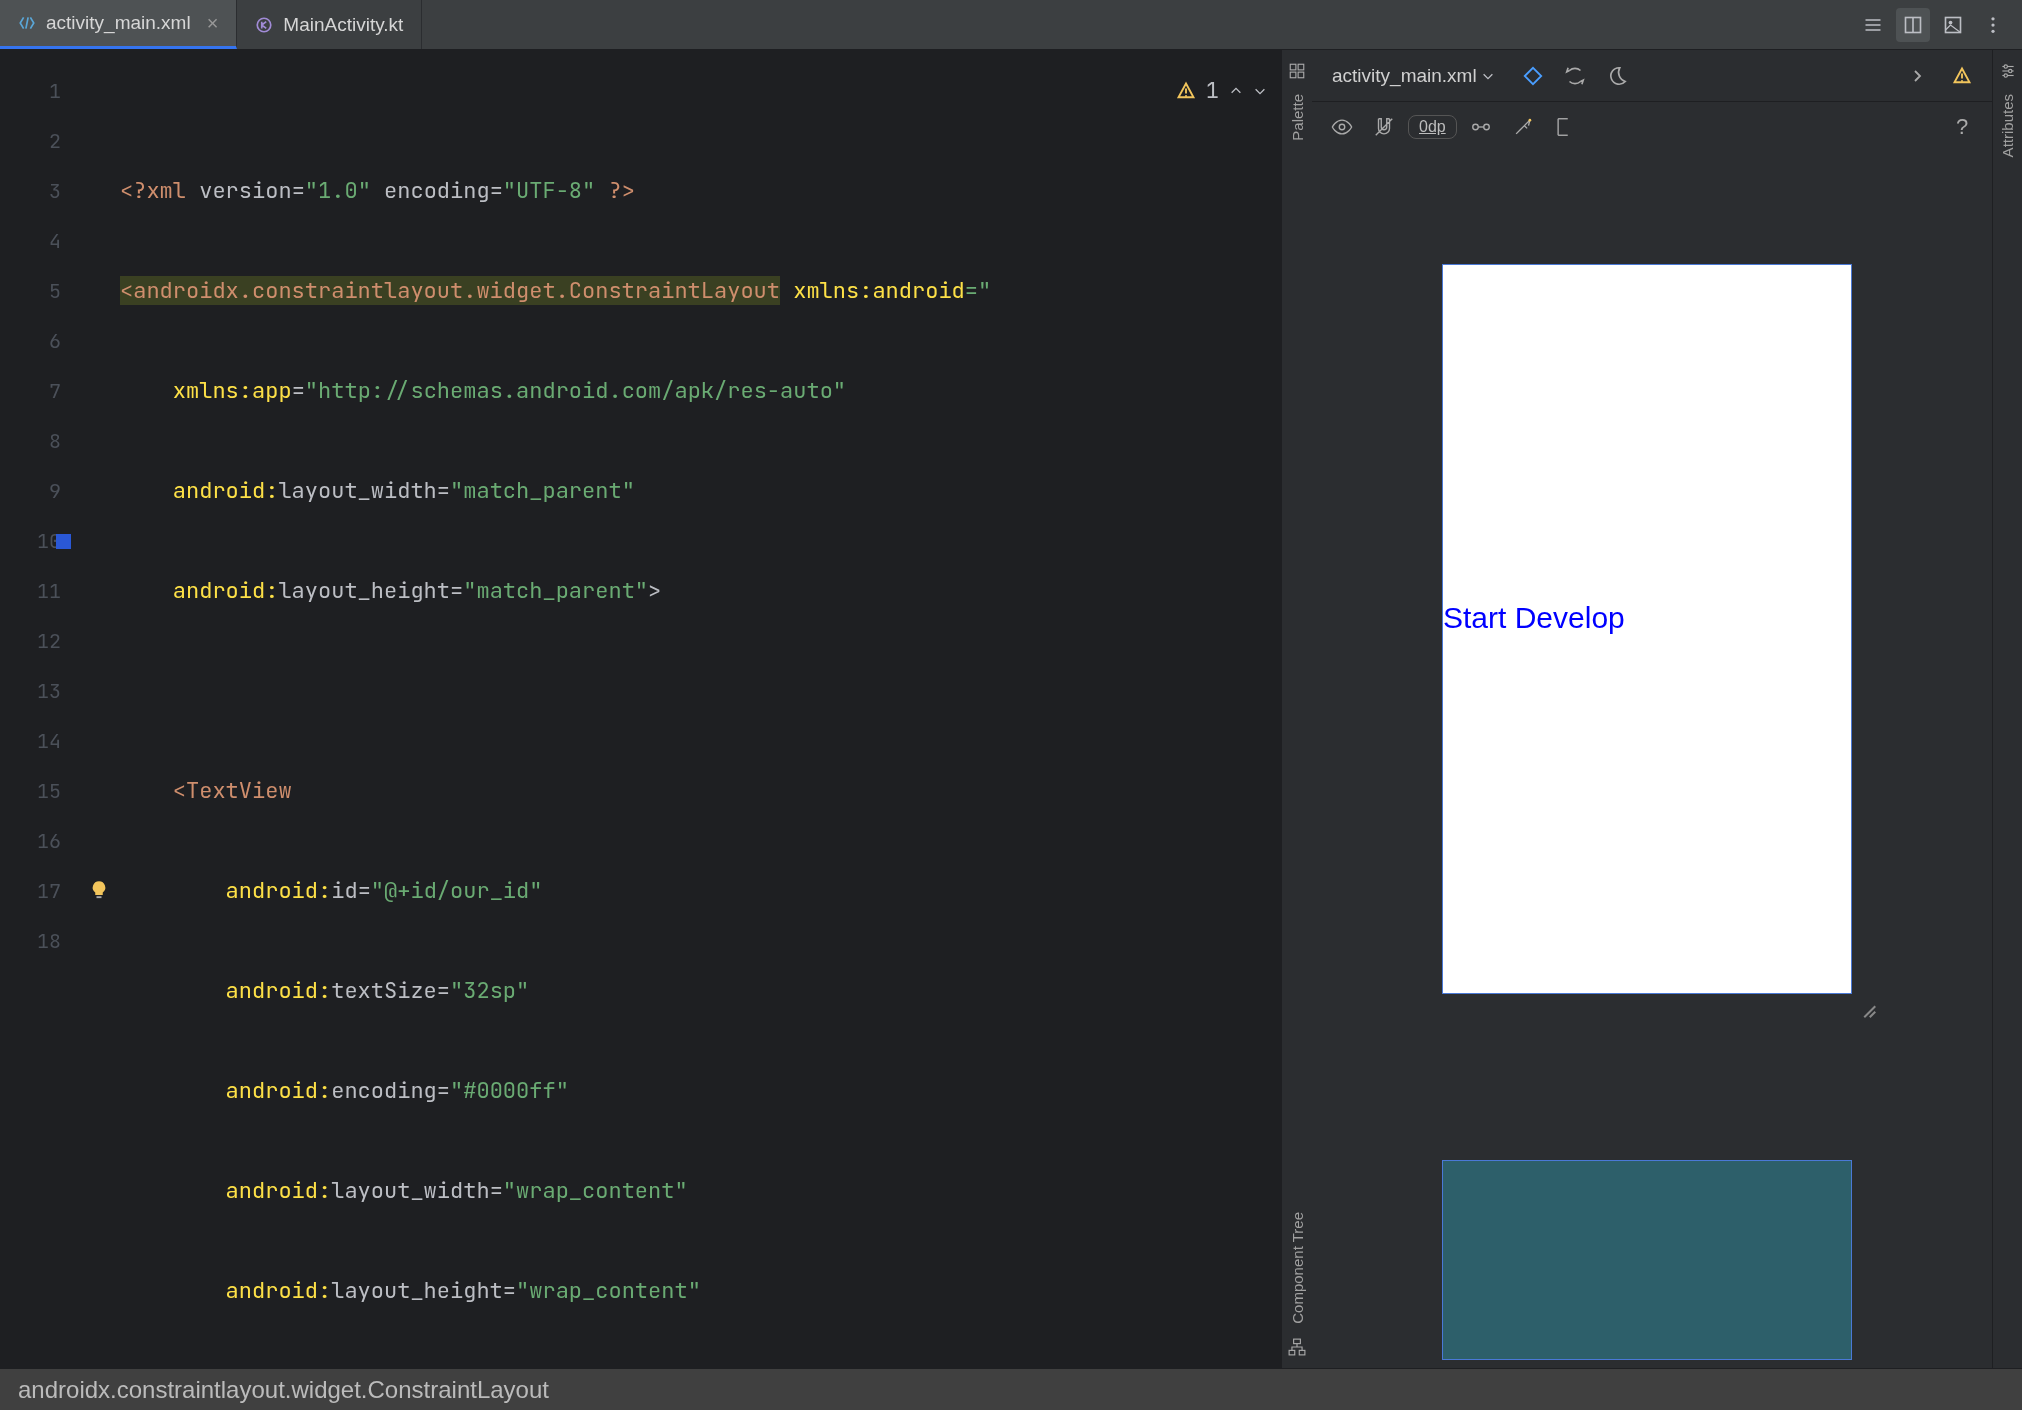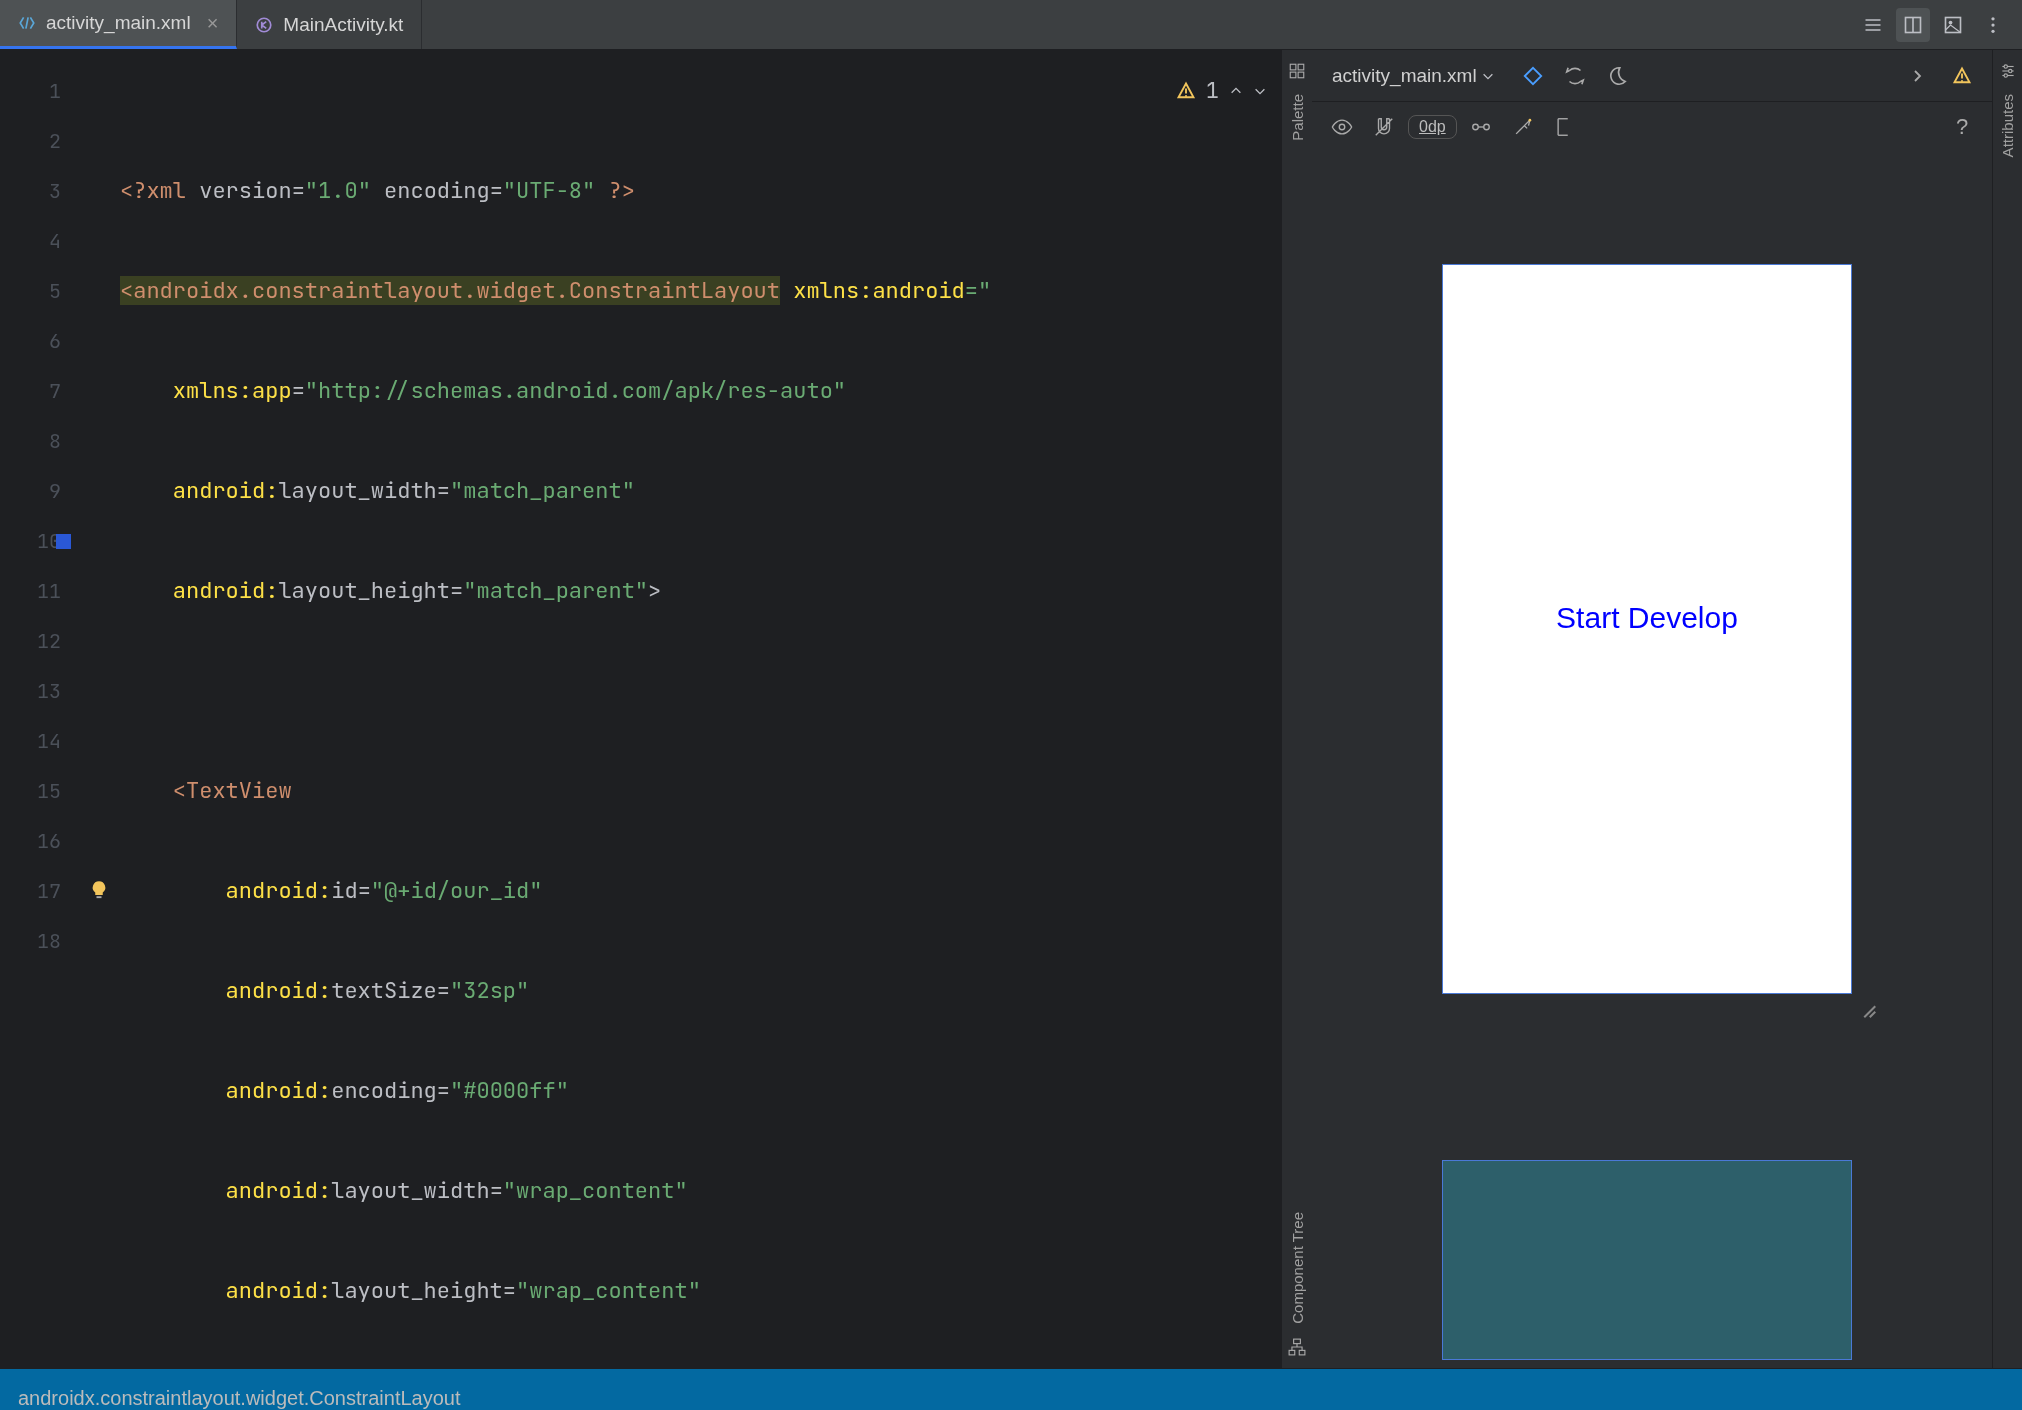--- a/index.html
+++ b/index.html
@@ -162,21 +162,20 @@
   width: 410px;
   height: 730px;
   background: #fff;
   border: 1px solid #4a79d6;
 }
 .device-text {
   position: absolute;
   width: 100%;
   top: 48.5%;
   transform: translateY(-50%);
-  text-align: center;
   color: #0000ff;
   font-size: 30px;
   font-family: sans-serif;
 }
 .device2 {
   position: absolute;
   left: 130px;
   top: 1008px;
   width: 410px;
   height: 200px;
@@ -196,26 +195,26 @@
   display: flex;
   flex-direction: column;
   align-items: center;
   padding-top: 12px;
   gap: 14px;
   font-size: 15px;
   color: #a0a0a0;
 }
 .status {
   height: 42px;
-  background: #0369a1;
+  background: #404040;
   border-top: 1px solid #1e1f22;
   display: flex;
-  align-items: flex-end;
+  align-items: center;
   padding: 0 18px;
-  font-size: 20px;
+  font-size: 24px;
   color: #bbbbbb;
 }
 svg { display:block; }
 </style>
 </head>
 <body>
 
 <div class="tabs">
   <div class="tab active">
     <span class="tab-icon">

